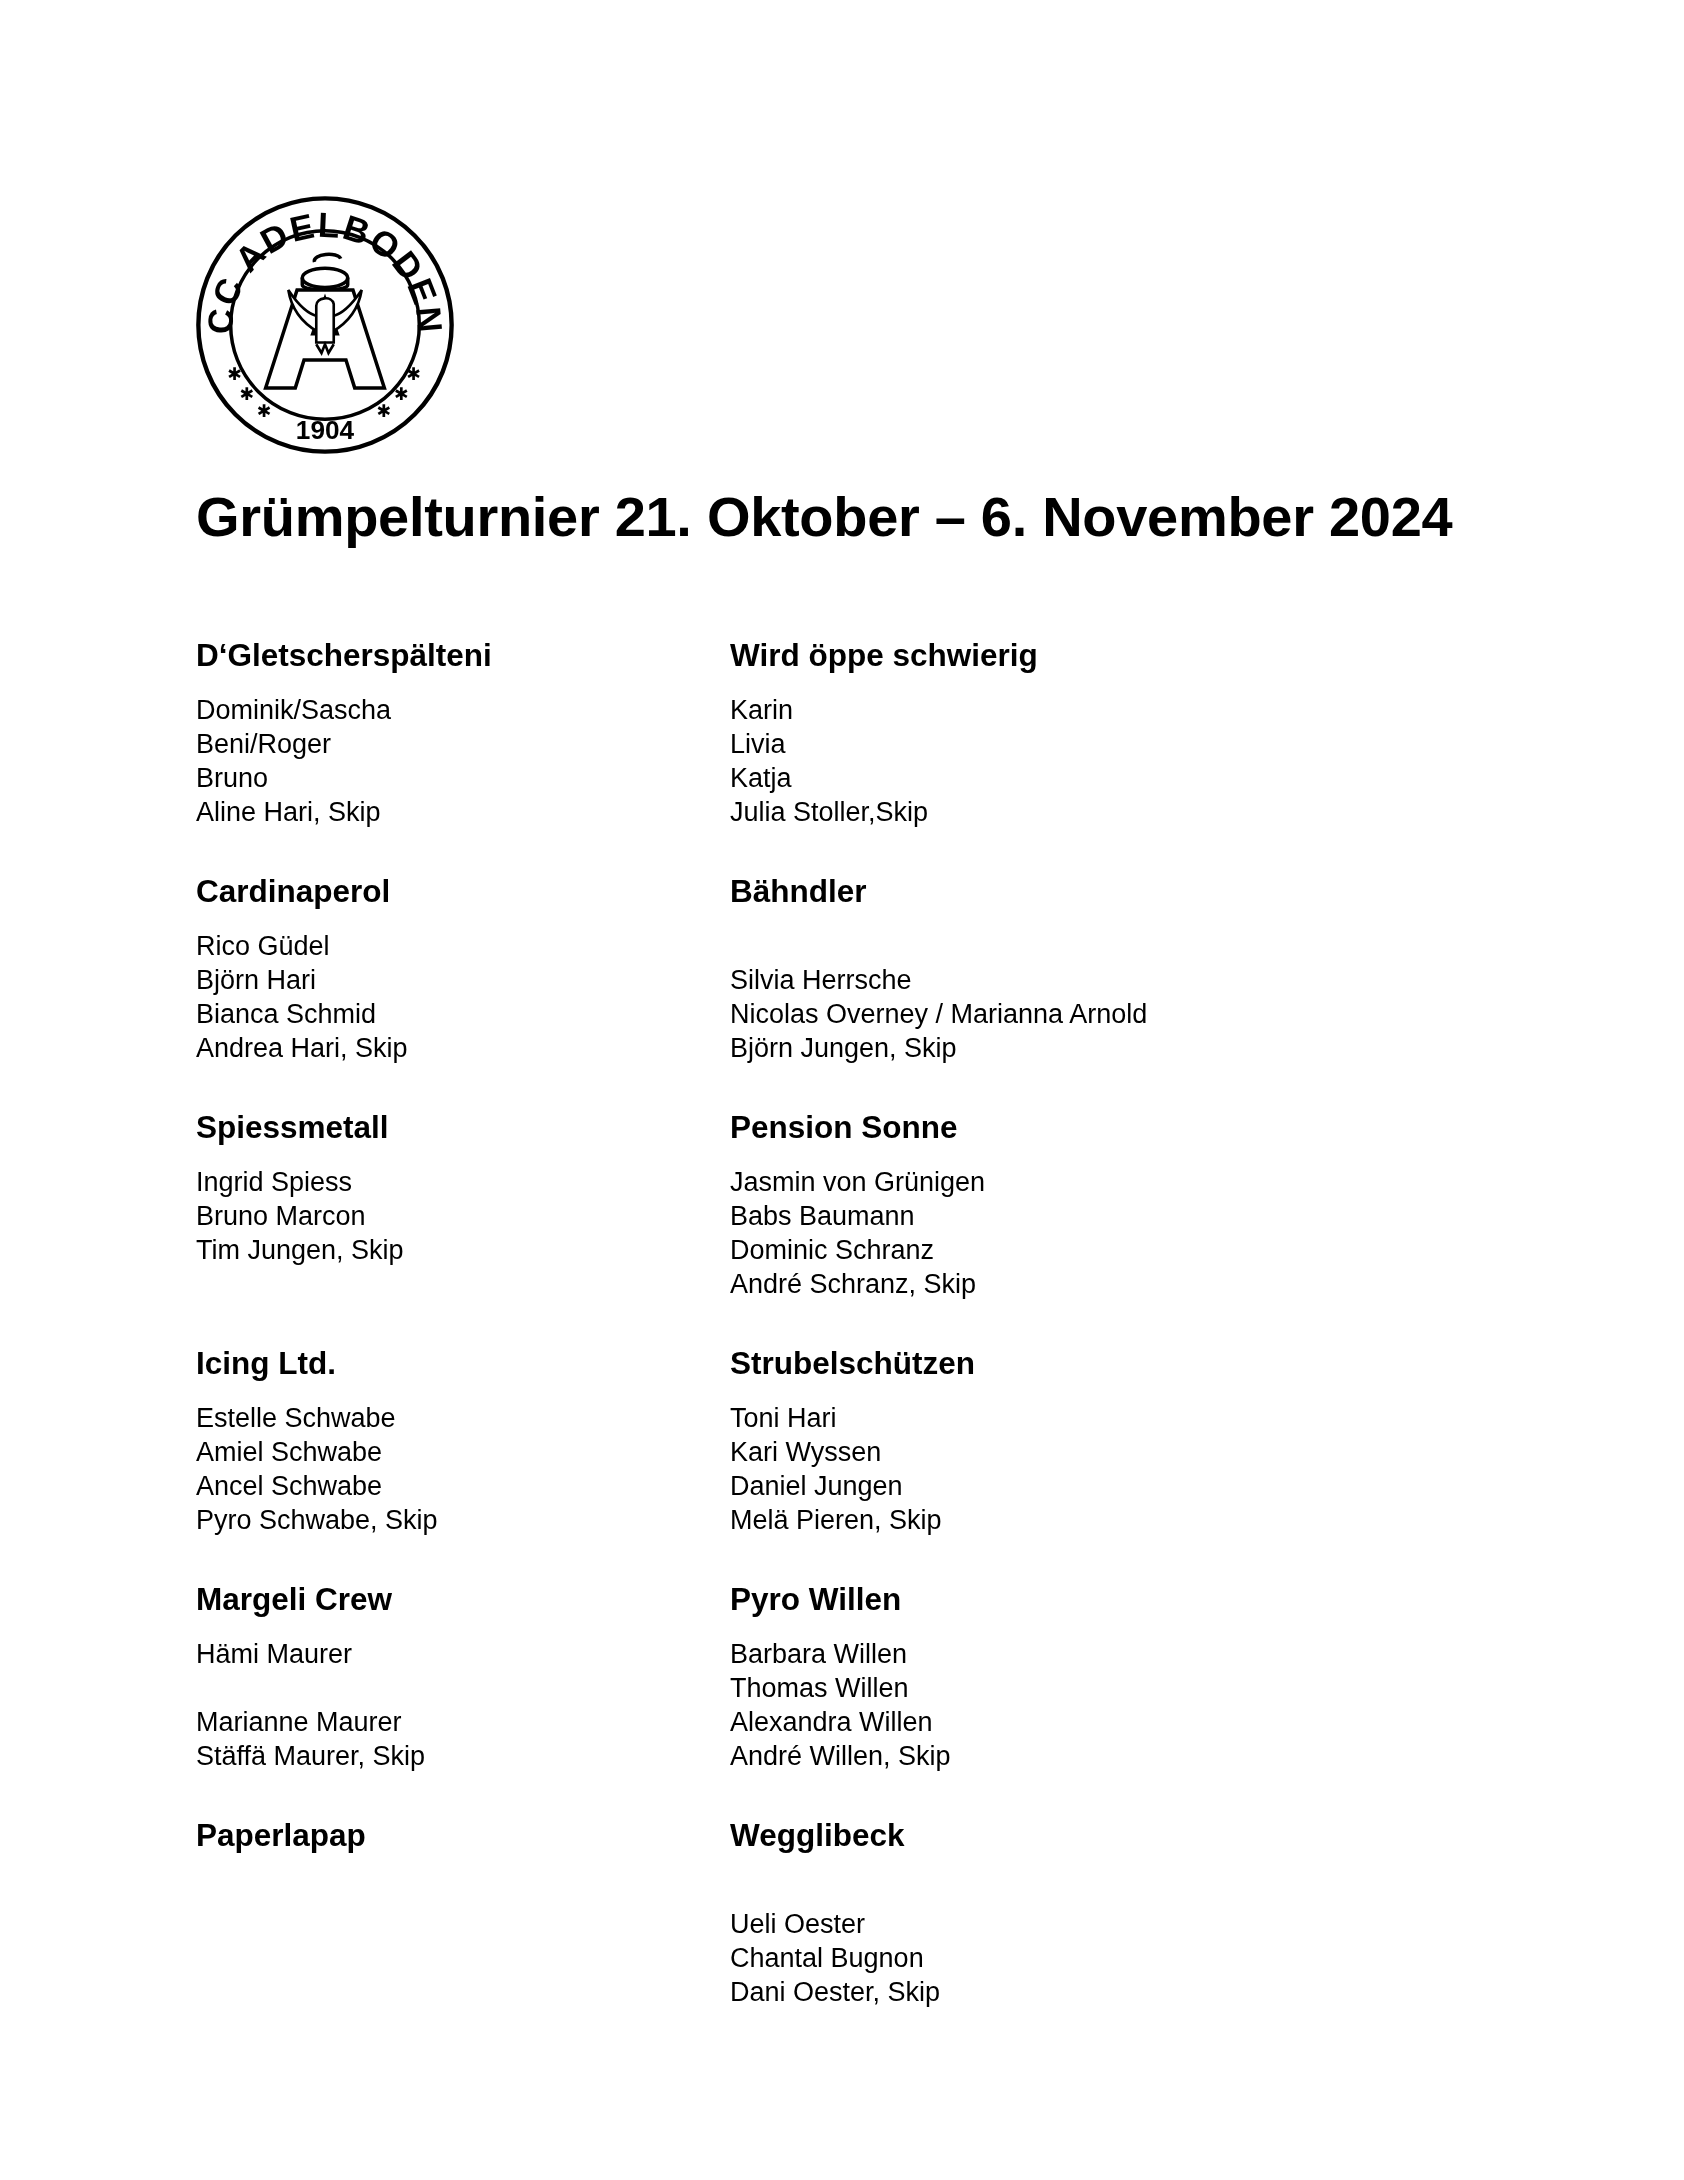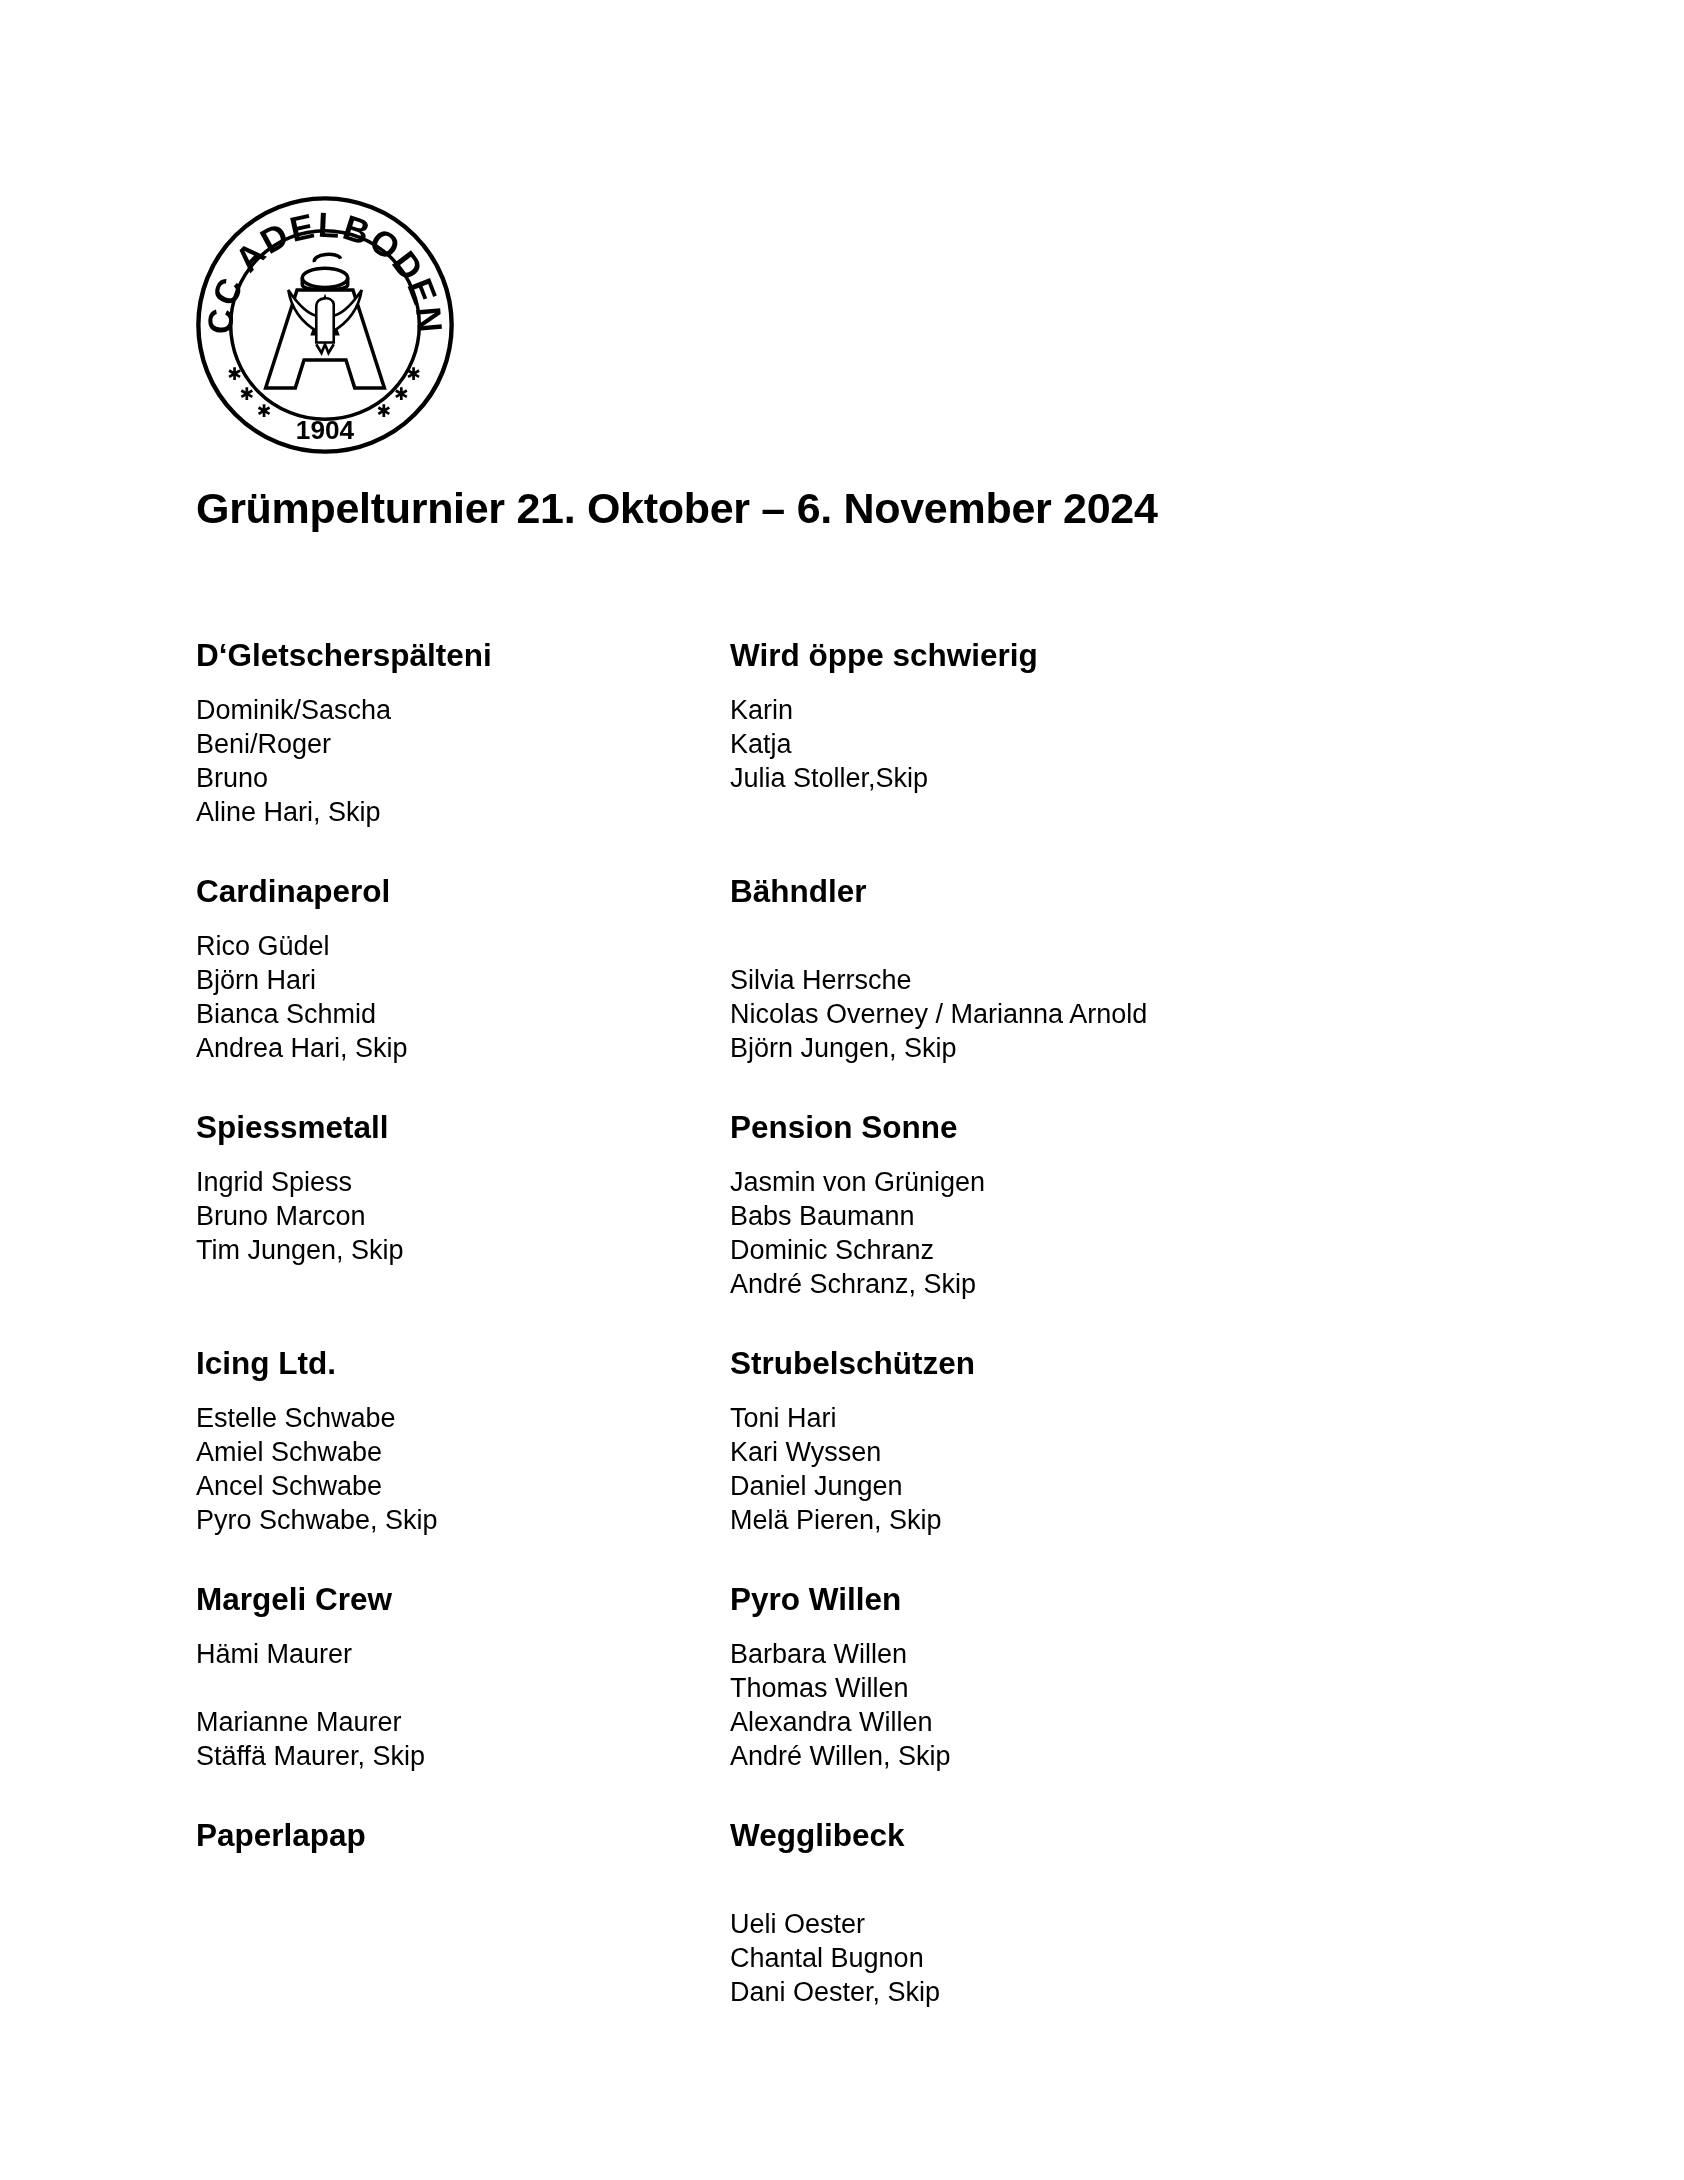--- a/index.html
+++ b/index.html
@@ -3,21 +3,21 @@
 <meta charset="utf-8">
 <style>
   html, body { margin: 0; padding: 0; background: #ffffff; }
   body {
     width: 1685px; height: 2181px; position: relative; overflow: hidden;
     font-family: "Liberation Sans", sans-serif; color: #000000;
   }
   .logo { position: absolute; left: 194px; top: 194px; width: 262px; height: 262px; }
   .title {
     position: absolute; left: 196px; top: 484px;
-    font-size: 43px; font-weight: bold; white-space: nowrap; letter-spacing: -0.3px;
+    font-size: 56px; font-weight: bold; white-space: nowrap; letter-spacing: -0.3px;
   }
   .team { position: absolute; width: 477px; }
   .team-name { font-size: 31.5px; font-weight: bold; line-height: 37px; height: 37px; white-space: nowrap; }
   .members { margin-top: 19px; }
   .member { font-size: 27px; line-height: 34px; height: 34px; white-space: nowrap; }
   .col-left { left: 196px; }
   .col-right { left: 730px; }
 </style>
 </head>
 <body>
@@ -70,20 +70,21 @@
         <div class="member">Dominik/Sascha</div>
         <div class="member">Beni/Roger</div>
         <div class="member">Bruno</div>
         <div class="member">Aline Hari, Skip</div>
       </div>
     </div>
     <div class="team col-right" style="top: 637px;">
       <div class="team-name">Wird öppe schwierig</div>
       <div class="members">
         <div class="member">Karin</div>
+        <div class="member">Livia</div>
         <div class="member">Katja</div>
         <div class="member">Julia Stoller,Skip</div>
       </div>
     </div>
     <div class="team col-left" style="top: 873px;">
       <div class="team-name">Cardinaperol</div>
       <div class="members">
         <div class="member">Rico Güdel</div>
         <div class="member">Björn Hari</div>
         <div class="member">Bianca Schmid</div>

